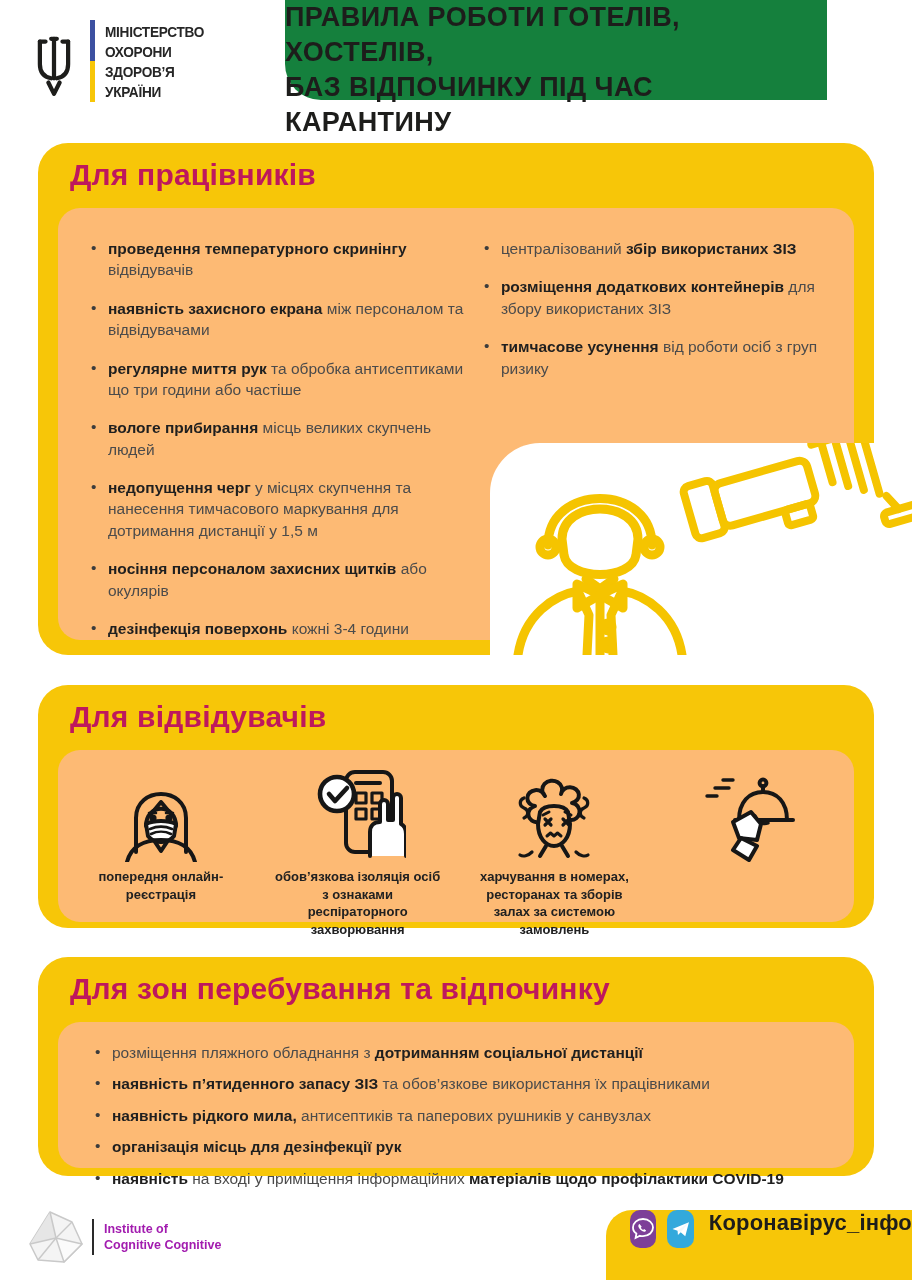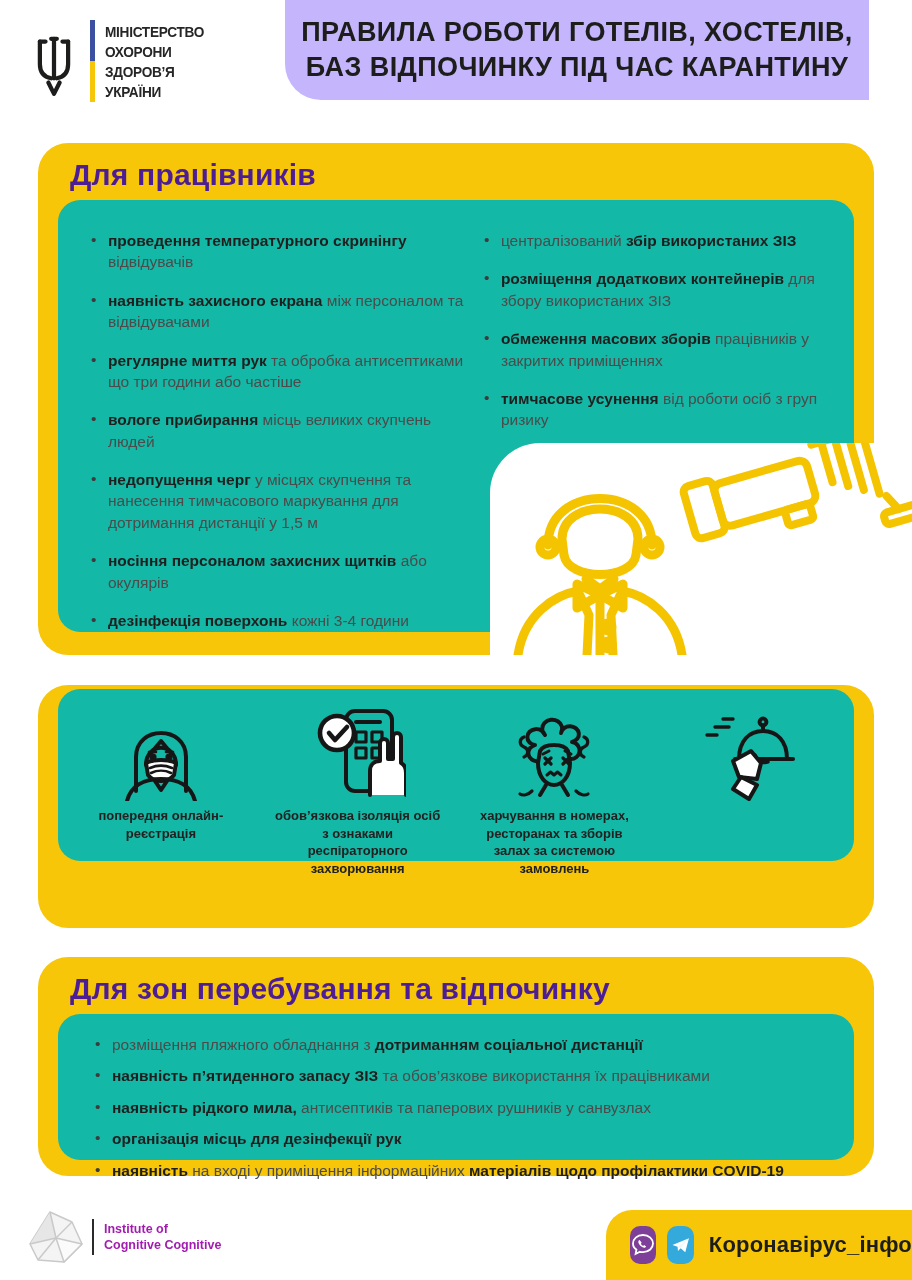--- a/index.html
+++ b/index.html
@@ -4,28 +4,28 @@
 <style>
   * { margin:0; padding:0; box-sizing:border-box; }
   body { background:#fff; font-family:"Liberation Sans", sans-serif; }
   .page { position:relative; width:912px; height:1280px; background:#ffffff; overflow:hidden; }
 
   
   .ministry { position:absolute; left:30px; top:12px; display:flex; align-items:flex-end; }
   .tryzub { width:48px; height:70px; margin-top:6px; }
   .flagbar { width:5px; height:82px; margin:8px 10px 0 12px; background:linear-gradient(#3C50A1 0 50%, #F7C608 50% 100%); }
   .ministry-text { margin-top:4px; font-size:14.5px; font-weight:bold; color:#262626; line-height:20px; letter-spacing:-0.3px; transform:scaleX(0.94); transform-origin:left top; }
-  .header-title { position:absolute; left:285px; top:0; width:584px; height:100px; background:#c4b5fd;
-    border-radius:0 0 0 36px; display:flex; flex-direction:column; justify-content:center; align-items:center; }
+  .header-title { position:absolute; left:285px; top:0; width:542px; height:100px; background:#15803d;
+    border-radius:0 0 0 36px; display:flex; flex-direction:column; justify-content:flex-start; align-items:center; }
   .header-title div { font-size:27px; font-weight:bold; color:#1d1d1b; letter-spacing:0.4px; line-height:35px; }
 
   
   .card { position:absolute; left:38px; width:836px; background:#F7C608; border-radius:30px; }
-  .sec-h { font-size:30px; font-weight:bold; color:#4c1d95; padding:15px 0 4px 32px; letter-spacing:0.2px; }
-  .panel { background:#14b8a6; border-radius:22px; margin:4px 20px; }
+  .sec-h { font-size:30px; font-weight:bold; color:#be185d; padding:15px 0 4px 32px; letter-spacing:0.2px; }
+  .panel { background:#fdba74; border-radius:22px; margin:12px 20px; }
 
   #sec-workers { top:143px; height:512px; }
   #sec-workers .panel { height:432px; padding:30px 26px 0 26px; display:flex; position:relative; z-index:1; }
   .col-l { flex:0 0 52%; }
   .col-r { flex:1; padding-left:6px; }
   ul.bullets { list-style:none; }
   ul.bullets li { position:relative; padding-left:24px; margin-bottom:17px; font-size:15.5px; line-height:1.38; color:#4b4b4b; }
   ul.bullets li::before { content:"•"; position:absolute; left:7px; top:-1px; color:#3c3c3c; }
   .seg-b { font-weight:bold; color:#1f1f1f; }
 
@@ -40,21 +40,21 @@
 
   #sec-zones { top:957px; height:219px; }
   #sec-zones .panel { height:146px; padding:20px 26px 12px 30px; }
   #sec-zones ul.bullets li { margin-bottom:9px; font-size:15.5px; line-height:1.45; }
 
   
   .institute { position:absolute; left:22px; top:1206px; display:flex; align-items:center; }
   .inst-divider { width:2px; height:36px; background:#2a2a2a; margin:0 10px 0 4px; }
   .inst-text { font-size:12.5px; font-weight:bold; color:#a21caf; line-height:16px; }
   .social { position:absolute; right:0; top:1210px; width:306px; height:70px; background:#F7C608;
-    border-radius:26px 0 0 0; display:flex; align-items:center; padding-left:24px; }
+    border-radius:26px 0 0 0; display:flex; padding-left:24px; }
   .badge { width:38px; height:38px; border-radius:10px; display:flex; align-items:center; justify-content:center; margin-right:11px; }
   .badge-viber { background:#7D3F98; }
   .badge-telegram { background:#33A9DC; }
   .social-label { font-size:22px; font-weight:bold; color:#1d1d1b; letter-spacing:0.2px; margin-left:4px; }
 </style>
 </head>
 <body>
 
 <div class="page">
 
@@ -94,21 +94,20 @@
             <li><span class="seg-b">вологе прибирання</span><span class="seg"> місць великих скупчень людей</span></li>
             <li><span class="seg-b">недопущення черг</span><span class="seg"> у місцях скупчення та нанесення тимчасового маркування для дотримання дистанції у 1,5 м</span></li>
             <li><span class="seg-b">носіння персоналом захисних щитків</span><span class="seg"> або окулярів</span></li>
             <li><span class="seg-b">дезінфекція поверхонь</span><span class="seg"> кожні 3-4 години</span></li>
           </ul>
       </div>
       <div class="col-r">
         <ul class="bullets">
             <li><span class="seg">централізований </span><span class="seg-b">збір використаних ЗІЗ</span></li>
             <li><span class="seg-b">розміщення додаткових контейнерів</span><span class="seg"> для збору використаних ЗІЗ</span></li>
-            <li><span class="seg-b">обмеження масових зборів</span><span class="seg"> працівників у закритих приміщеннях</span></li>
             <li><span class="seg-b">тимчасове усунення</span><span class="seg"> від роботи осіб з груп ризику</span></li>
           </ul>
       </div>
     </div>
 
     <div class="cutout">
       <svg width="422" height="212" viewBox="0 0 422 212">
         <g stroke="#F5C400" stroke-width="9" fill="none" stroke-linecap="round" stroke-linejoin="round">
 
           <path d="M58,102 C58,40 162,40 162,102"></path>
@@ -137,20 +136,21 @@
             <path d="M192,18 V84"></path>
             <path d="M198,88 L206,104"></path>
             <rect x="190" y="104" width="34" height="12" rx="4"></rect>
           </g>
         </g>
       </svg>
     </div>
   </div>
 
   <div class="card" id="sec-visitors">
+    <div class="sec-h">Для відвідувачів</div>
     <div class="panel">
 
       <div class="vis-item">
         <svg viewBox="0 0 96 96">
           <g stroke="#161616" stroke-width="4" fill="none" stroke-linecap="round" stroke-linejoin="round">
             <path d="M23,86 V52 C23,20 73,20 73,52 V86"></path>
             <path d="M33,60 C33,37 63,37 63,60"></path>
             <path d="M48,36 L38,48 M48,36 L58,48"></path>
             <circle cx="40" cy="52" r="1.6" fill="#161616"></circle>
             <circle cx="56" cy="52" r="1.6" fill="#161616"></circle>

